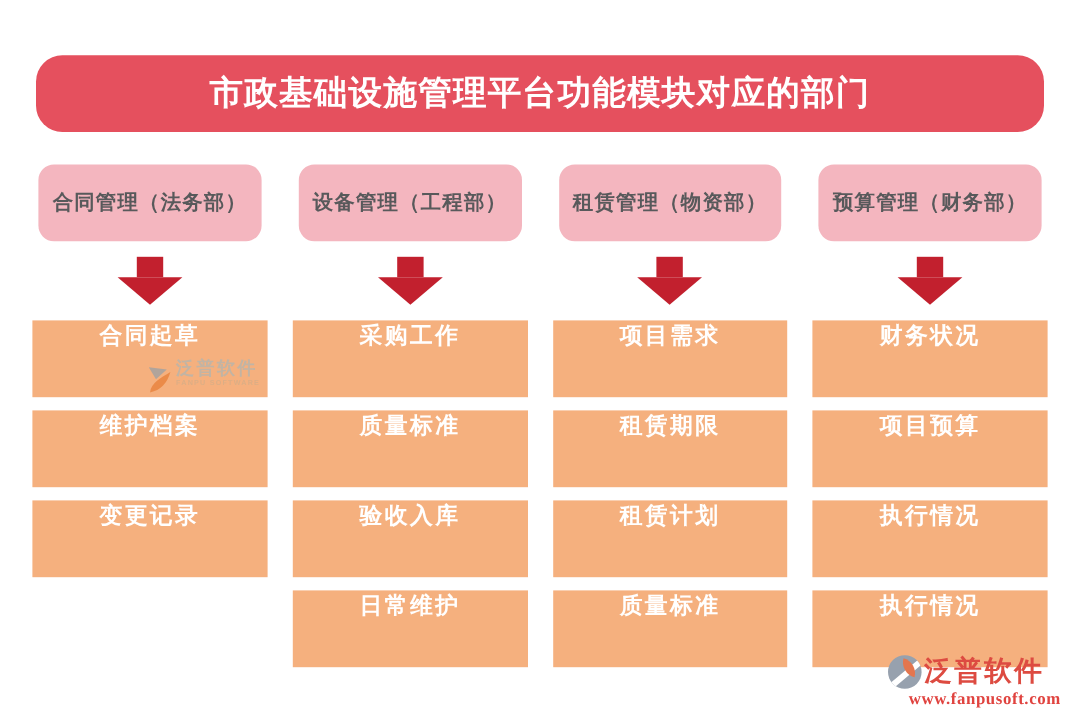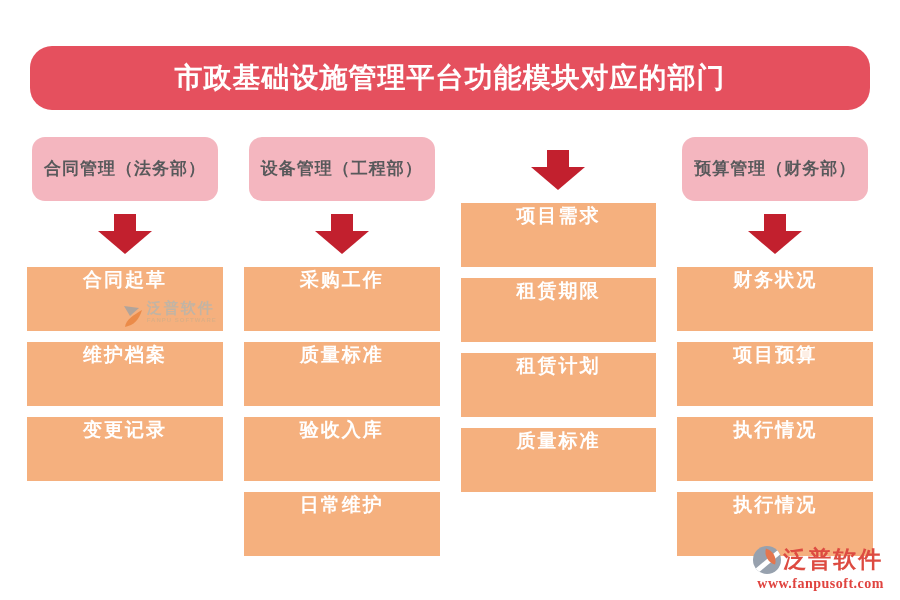--- a/index.html
+++ b/index.html
@@ -93,21 +93,21 @@
     position: absolute; right: 4px; top: 4px;
     width: 13px; height: 13px; background: #e4764e;
     border-radius: 0 100% 0 100%; transform: rotate(15deg);
   }
   .fb-name {
     font-size: 23px; font-weight: bold; color: #dd4b41; letter-spacing: 2px;
   }
   .fb-url {
     margin-top: 1px; padding-left: 4px;
     font-family: "Liberation Serif", serif;
-    font-size: 14px; font-weight: bold; color: #e0433f; letter-spacing: 0.5px;
+    font-size: 14px; font-weight: bold; color: #e0433f; letter-spacing: 0.5px; margin-left: 13px;
   }
 </style>
 </head>
 <body>
 
 <div class="stage">
 
   <header class="banner">
     <h1>市政基础设施管理平台功能模块对应的部门</h1>
   </header>
@@ -161,20 +161,24 @@
       </div>
       <div class="item">
         <span>验收入库</span>
       </div>
       <div class="item">
         <span>日常维护</span>
       </div>
     </section>
 
     <section class="column">
+      <div class="col-header">
+        <span>租赁管理</span>
+        <span>（物资部）</span>
+      </div>
       <div class="arrow">
         <span class="stem"></span>
         <span class="tri"></span>
       </div>
       <div class="item">
         <span>项目需求</span>
       </div>
       <div class="item">
         <span>租赁期限</span>
       </div>

